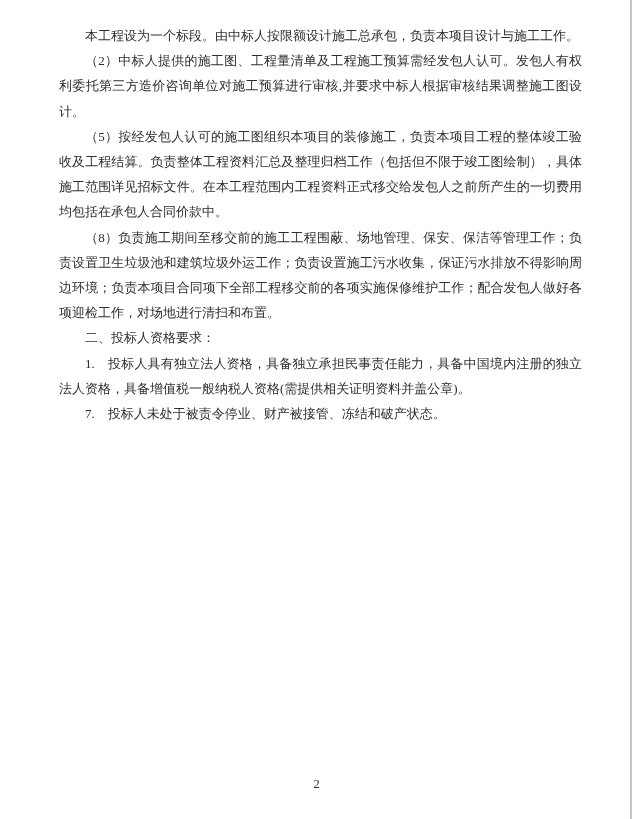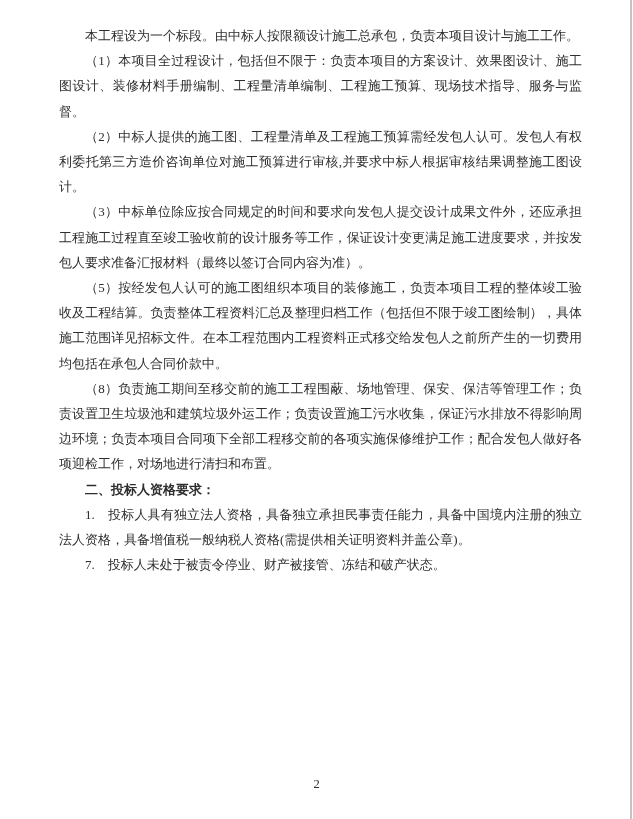--- a/index.html
+++ b/index.html
@@ -26,21 +26,21 @@
     text-align: justify;
     letter-spacing: 0;
   }
   .doc-body p {
     margin: 0;
     padding: 0;
     text-indent: 2em;
     word-break: break-all;
   }
   .doc-body p.heading {
-    font-weight: bold;
+    font-weight: normal;
   }
   .page-number {
     position: absolute;
     left: 0;
     top: 777px;
     width: 100%;
     text-align: center;
     font-size: 12.5px;
     color: #2e2e2e;
   }
@@ -52,23 +52,21 @@
     height: 100%;
     background: #c4c4c4;
   }
 </style>
 </head>
 <body>
 
 <div class="page" style="background: rgb(255, 255, 255); color: rgb(46, 46, 46);">
   <div class="doc-body" id="doc-body">
       <p class="body">本工程设为一个标段。由中标人按限额设计施工总承包，负责本项目设计与施工工作。</p>
-      <p class="body">（1）本项目全过程设计，包括但不限于：负责本项目的方案设计、效果图设计、施工图设计、装修材料手册编制、工程量清单编制、工程施工预算、现场技术指导、服务与监督。</p>
       <p class="body">（2）中标人提供的施工图、工程量清单及工程施工预算需经发包人认可。发包人有权利委托第三方造价咨询单位对施工预算进行审核,并要求中标人根据审核结果调整施工图设计。</p>
-      <p class="body">（3）中标单位除应按合同规定的时间和要求向发包人提交设计成果文件外，还应承担工程施工过程直至竣工验收前的设计服务等工作，保证设计变更满足施工进度要求，并按发包人要求准备汇报材料（最终以签订合同内容为准）。</p>
       <p class="body">（5）按经发包人认可的施工图组织本项目的装修施工，负责本项目工程的整体竣工验收及工程结算。负责整体工程资料汇总及整理归档工作（包括但不限于竣工图绘制），具体施工范围详见招标文件。在本工程范围内工程资料正式移交给发包人之前所产生的一切费用均包括在承包人合同价款中。</p>
       <p class="body">（8）负责施工期间至移交前的施工工程围蔽、场地管理、保安、保洁等管理工作；负责设置卫生垃圾池和建筑垃圾外运工作；负责设置施工污水收集，保证污水排放不得影响周边环境；负责本项目合同项下全部工程移交前的各项实施保修维护工作；配合发包人做好各项迎检工作，对场地进行清扫和布置。</p>
       <p class="heading">二、投标人资格要求：</p>
       <p class="body">1.　投标人具有独立法人资格，具备独立承担民事责任能力，具备中国境内注册的独立法人资格，具备增值税一般纳税人资格(需提供相关证明资料并盖公章)。</p>
       <p class="body">7.　投标人未处于被责令停业、财产被接管、冻结和破产状态。</p>
     </div>
   <div class="page-number">2</div>
   <div class="scan-edge-line" style="background: rgb(196, 196, 196);"></div>
 </div>
 

